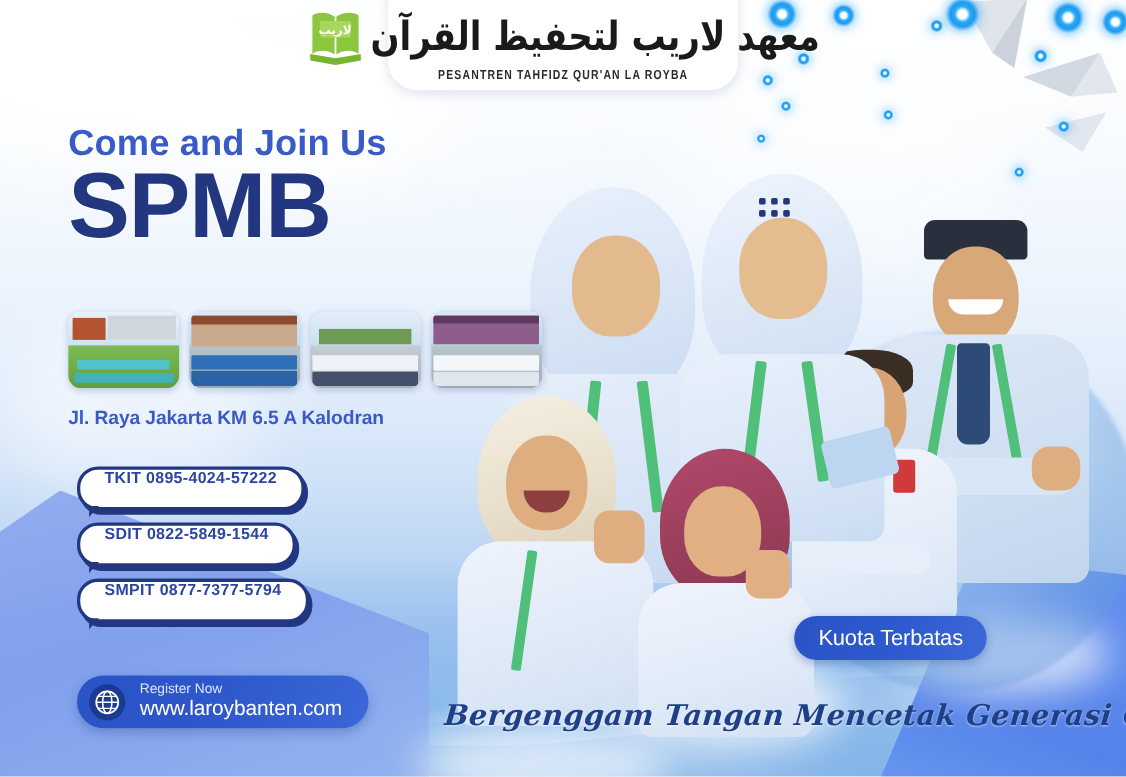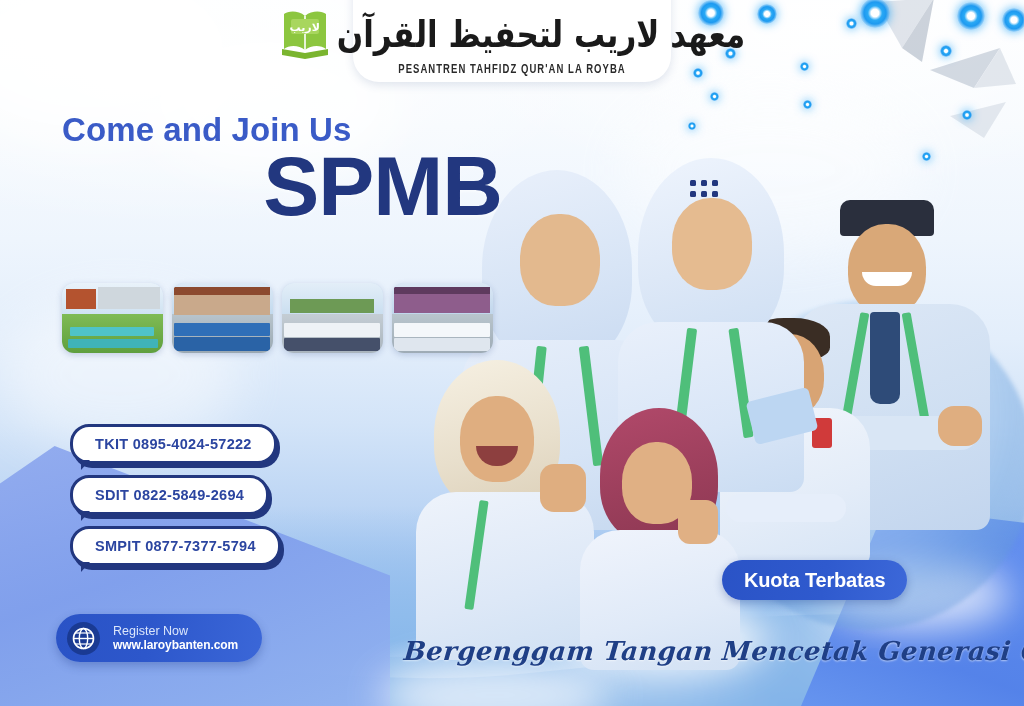--- a/index.html
+++ b/index.html
@@ -95,21 +95,20 @@
   
   #left{position:absolute;left:62px;top:112px;width:440px;z-index:22;}
   .join{
     font-size:33px;font-weight:700;color:#3a5bc7;letter-spacing:.1px;
     line-height:1.1;margin:0 0 2px 0;
   }
   .spmb{
     font-size:84px;font-weight:800;color:#22377f;letter-spacing:-1px;
     line-height:.88;margin:0;
     text-shadow:0 2px 3px rgba(255,255,255,.55);
-    text-align:right;
   }
   .sub1{
     font-size:26px;font-weight:800;color:#22377f;letter-spacing:-.4px;
     line-height:1.12;margin:2px 0 0 0;
   }
   .sub2{
     font-size:30px;font-weight:800;color:#3a5bc7;letter-spacing:-.3px;
     line-height:1.12;margin:0;
   }
 
@@ -126,56 +125,56 @@
 
   
   #address{
     position:absolute;left:62px;top:368px;z-index:22;
     font-size:17.5px;font-weight:700;color:#3a5bc7;line-height:1.3;letter-spacing:-.1px;
   }
 
   
   #phones{position:absolute;left:70px;top:424px;z-index:22;}
   .pill{
-    position:relative;display:inline-flex;align-items:center;justify-content:center;
+    position:relative;display:inline-flex;align-items:flex-start;justify-content:center;
     height:34px;margin-bottom:11px;padding:0 22px;
     background:#ffffff;border:3px solid #22377f;border-radius:19px;
     box-shadow:3px 4px 0 #22377f;
     font-size:14.5px;font-weight:800;color:#2b45a0;letter-spacing:.3px;white-space:nowrap;
   }
   .pill::after{
     content:"";position:absolute;left:8px;bottom:-9px;width:0;height:0;
     border-left:9px solid #22377f;border-bottom:10px solid transparent;
   }
 
   
   #register{
-    position:absolute;left:56px;top:614px;z-index:24;
+    position:absolute;left:70px;top:614px;z-index:24;
     display:flex;align-items:center;gap:13px;
     height:48px;padding:0 24px 0 11px;
     border-radius:26px;
     background:linear-gradient(100deg,#2a53c6 0%,#2d57cb 45%,#3b67d8 100%);
     box-shadow:0 4px 10px rgba(25,55,135,.3);
   }
   .globe{
     width:33px;height:33px;border-radius:50%;
     background:#1a3a93;position:relative;flex:0 0 auto;
   }
   .reg-txt{line-height:1.18;}
   .reg-1{font-size:12.5px;font-weight:400;color:#dbe6fb;}
-  .reg-2{font-size:12px;font-weight:700;color:#ffffff;letter-spacing:-.1px;}
+  .reg-2{font-size:19px;font-weight:400;color:#ffffff;letter-spacing:-.1px;}
 
   
   #kuota{
     position:absolute;left:722px;top:560px;z-index:26;
     height:40px;display:flex;align-items:center;padding:0 22px;
     border-radius:21px;
     background:linear-gradient(100deg,#2a53c6 0%,#2f5ace 55%,#3c68d9 100%);
     box-shadow:0 3px 9px rgba(25,55,135,.32);
-    font-size:20px;font-weight:700;color:#ffffff;letter-spacing:-.2px;white-space:nowrap;
+    font-size:20px;font-weight:400;color:#ffffff;letter-spacing:-.2px;white-space:nowrap;
   }
 
   
   #tagline{
     position:absolute;left:404px;top:636px;z-index:24;
     font-family:"DejaVu Serif",serif;
     font-style:italic;font-weight:700;
     font-size:26px;color:#1f3f86;letter-spacing:.4px;white-space:nowrap;
     text-shadow:0 1px 2px rgba(255,255,255,.55);
     transform:skewX(-5deg);
@@ -367,28 +366,29 @@
       <div class="sky" style="background:linear-gradient(180deg,#dbe8f5,#c0d6ec);"></div>
       <div class="ground" style="background:linear-gradient(180deg,#b9c5cd,#9eabb5);"></div>
       <div class="bld" style="left:2px;top:4px;width:96px;height:26px;background:#8e5d8c;"></div>
       <div class="bld" style="left:2px;top:4px;width:96px;height:7px;background:#5e3a5e;"></div>
       <div class="row" style="left:2px;top:40px;width:96px;height:14px;background:#f4f7fa;"></div>
       <div class="row" style="left:2px;top:55px;width:96px;height:13px;background:#dfe6ee;"></div>
     </div>
   </div>
 
   <div id="address">
+    <div>Jl. Raya Jakarta KM 6.5 A Kalodran</div>
   </div>
 
   <div id="phones">
     <div><span class="pill">
           <span>TKIT  0895-4024-57222</span>
         </span></div>
     <div><span class="pill">
-          <span>SDIT  0822-5849-2694</span>
+          <span>SDIT  0822-5849-1544</span>
         </span></div>
     <div><span class="pill">
           <span>SMPIT  0877-7377-5794</span>
         </span></div>
   </div>
 
   <div id="register">
     <div class="globe">
       <svg viewBox="0 0 33 33" width="33" height="33">
         <circle cx="16.5" cy="16.5" r="10" fill="none" stroke="#ffffff" stroke-width="1.6"></circle>

